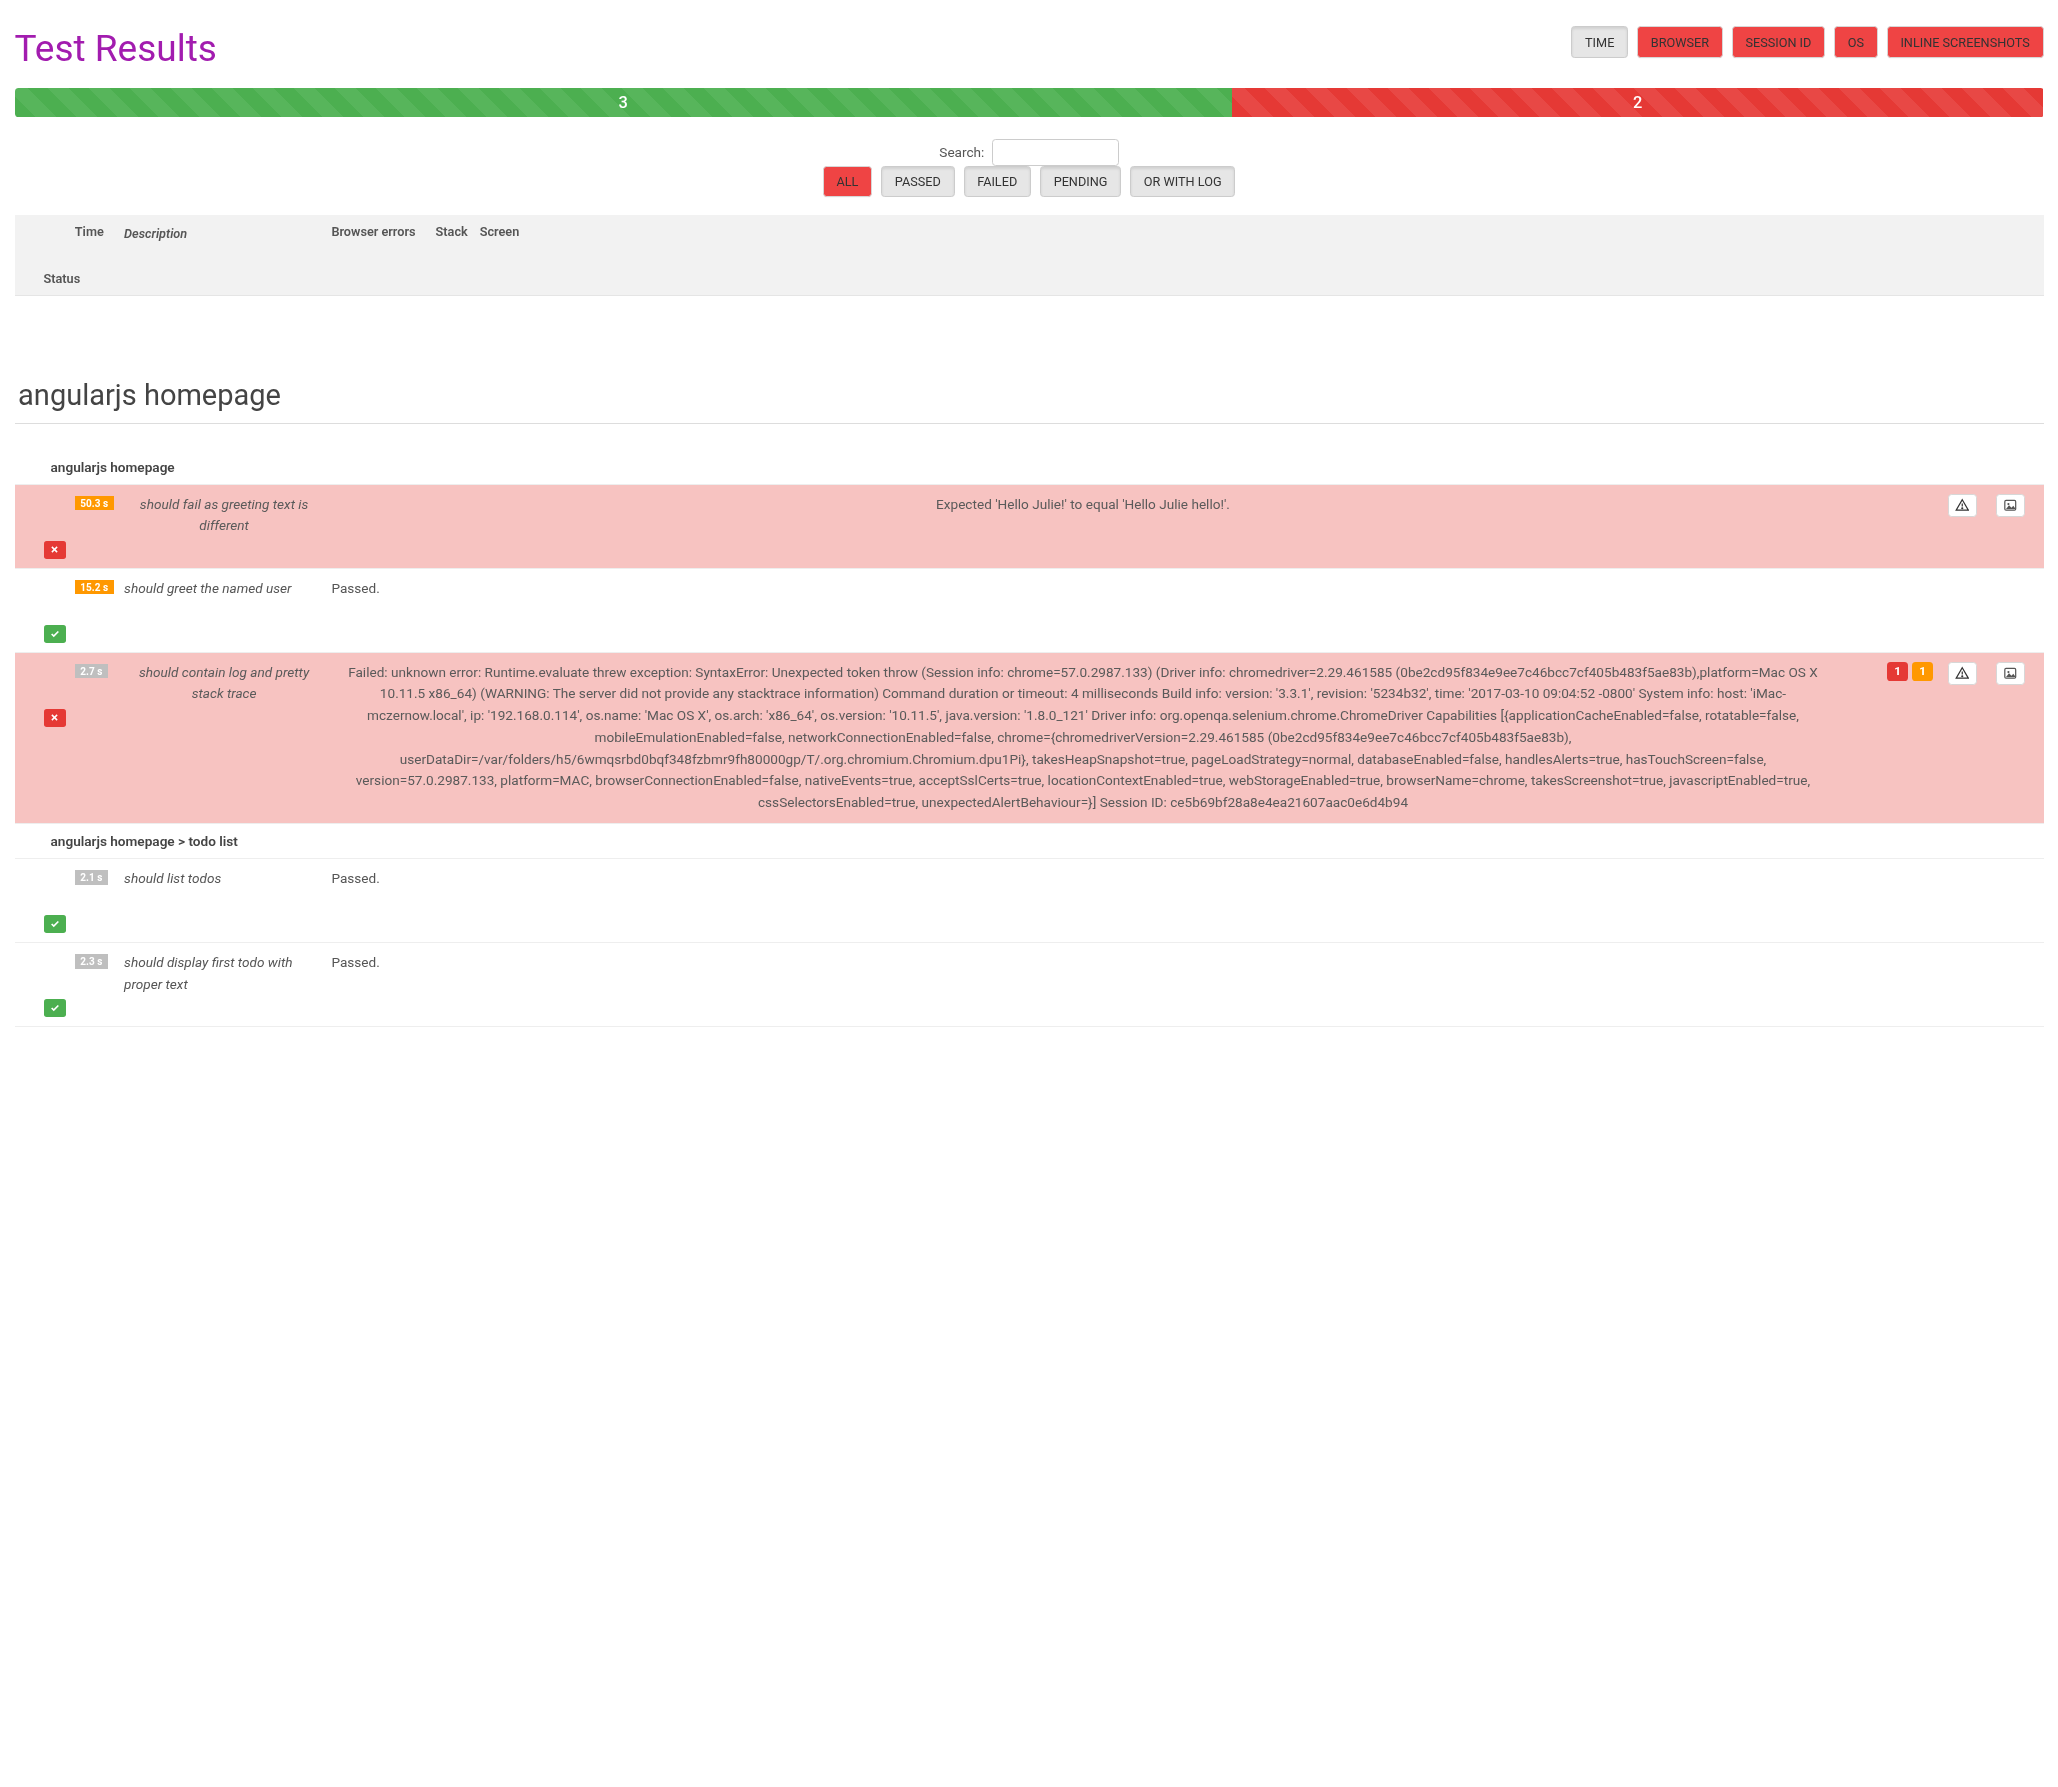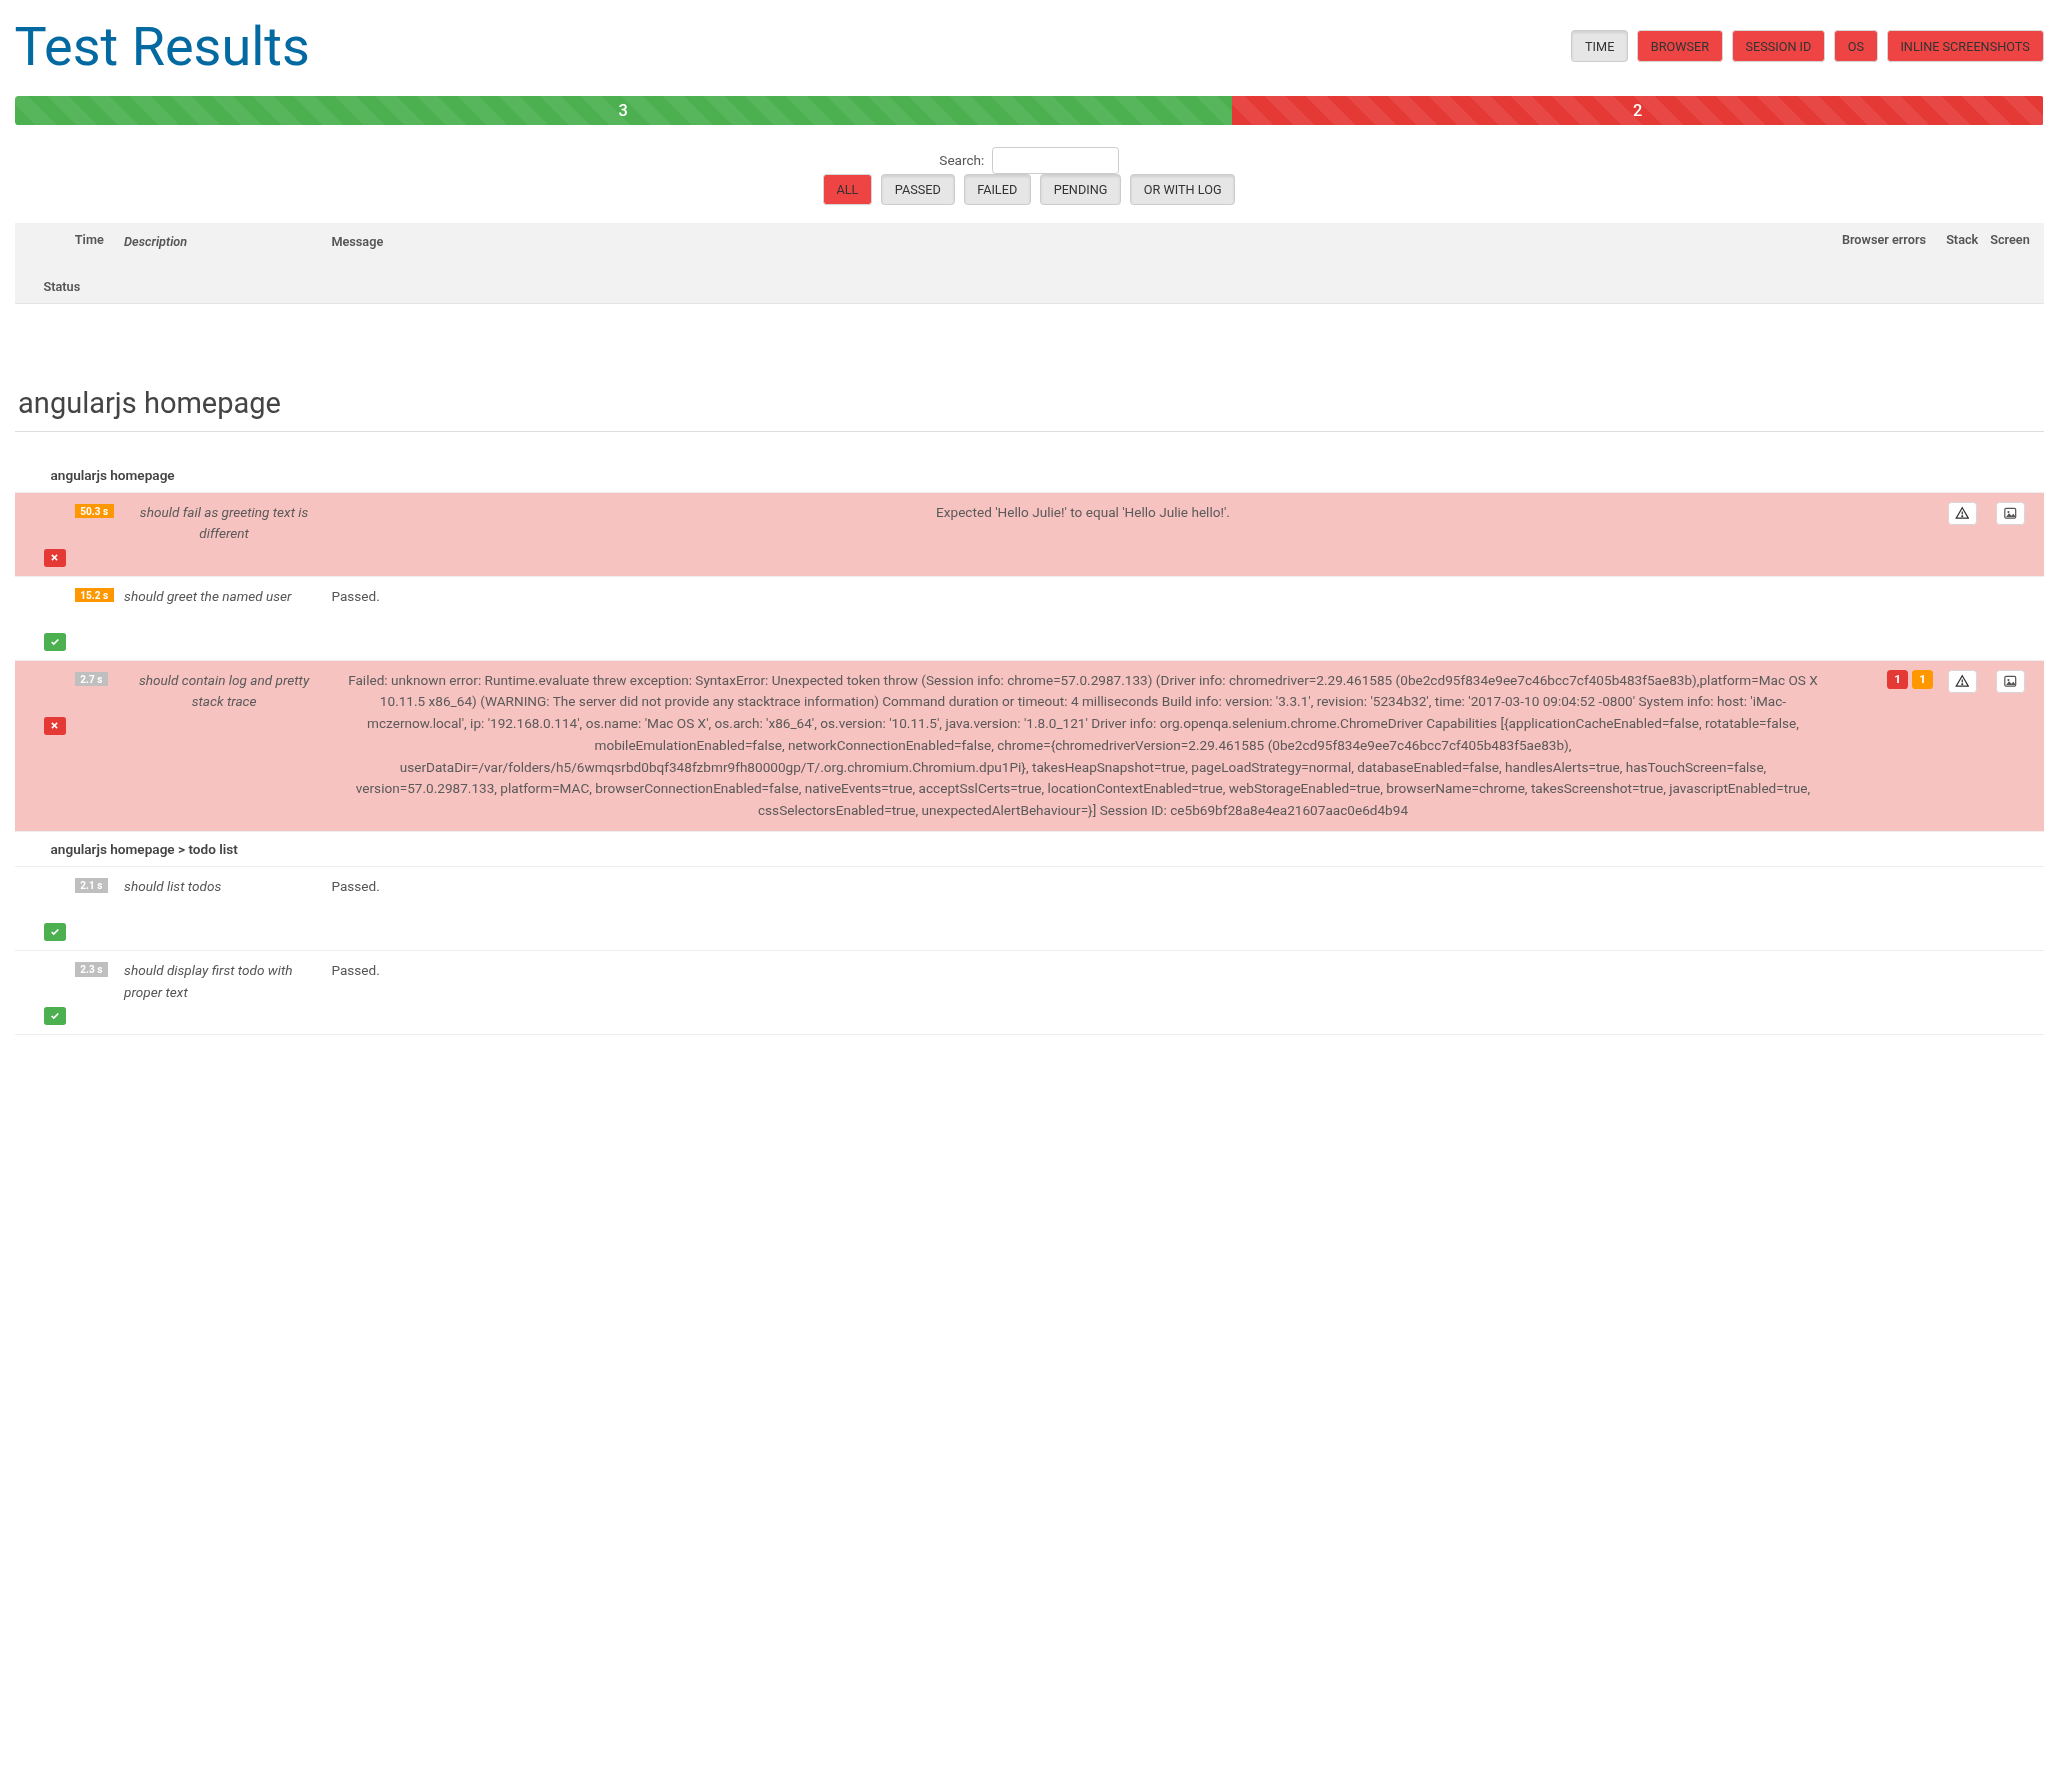--- a/index.html
+++ b/index.html
@@ -10,23 +10,24 @@
     background: #fff;
     padding: 14.5px;
   }
   .header-row {
     display: flex;
     justify-content: space-between;
     align-items: center;
     margin-bottom: 18px;
   }
   .title {
-    font-size: 54px;
+    font-size: 37px;
     font-weight: 400;
-    color: #0369a1;
+    color: #a21caf;
+    margin-top: 12px;
   }
   .btn-group {
     display: flex;
     gap: 9px;
   }
   .btn {
     background: #ef4444;
     border: 0.9px solid #d7d7d7;
     border-radius: 3.6px;
     padding: 7.3px 12.7px;
@@ -234,21 +235,20 @@
       <button class="btn active">FAILED</button>
       <button class="btn active">PENDING</button>
       <button class="btn active">OR WITH LOG</button>
     </div>
 </div>
 
 <div class="table-header">
   <div class="col-status">Status</div>
   <div class="col-time">Time</div>
   <div class="col-desc">Description</div>
-  <div class="col-msg">Message</div>
   <div class="col-browser">Browser errors</div>
   <div class="col-stack">Stack</div>
   <div class="col-screen">Screen</div>
 </div>
 
 <h2 class="section-title">angularjs homepage</h2>
 <hr class="section-divider">
 
 <div id="groups">
     <div class="group-title">angularjs homepage</div>

